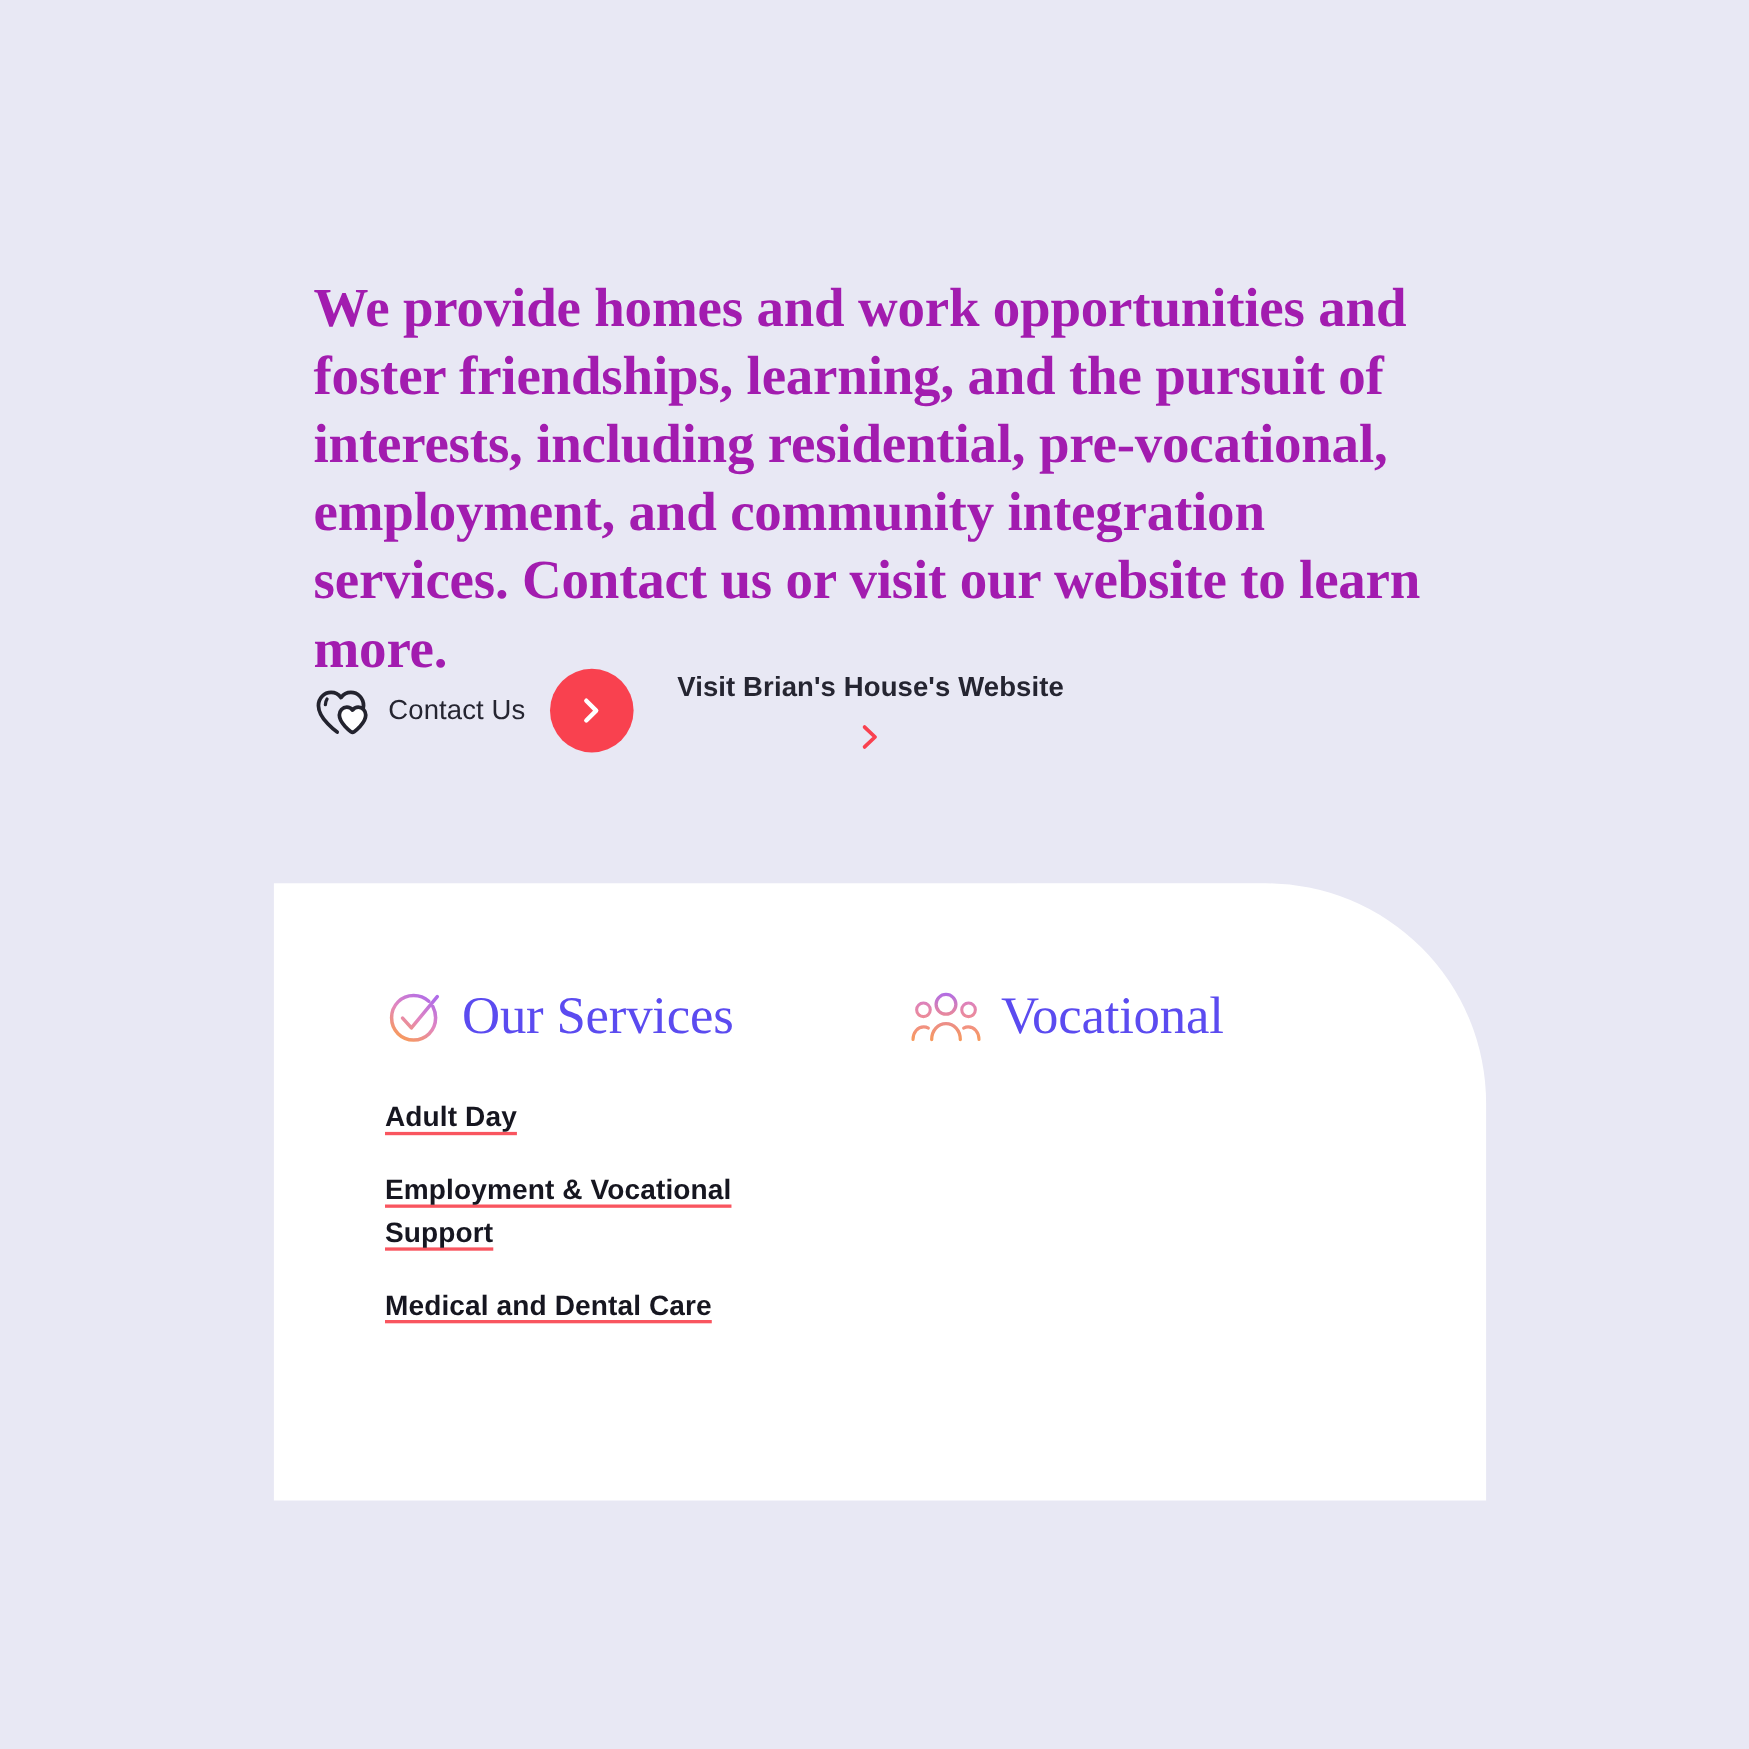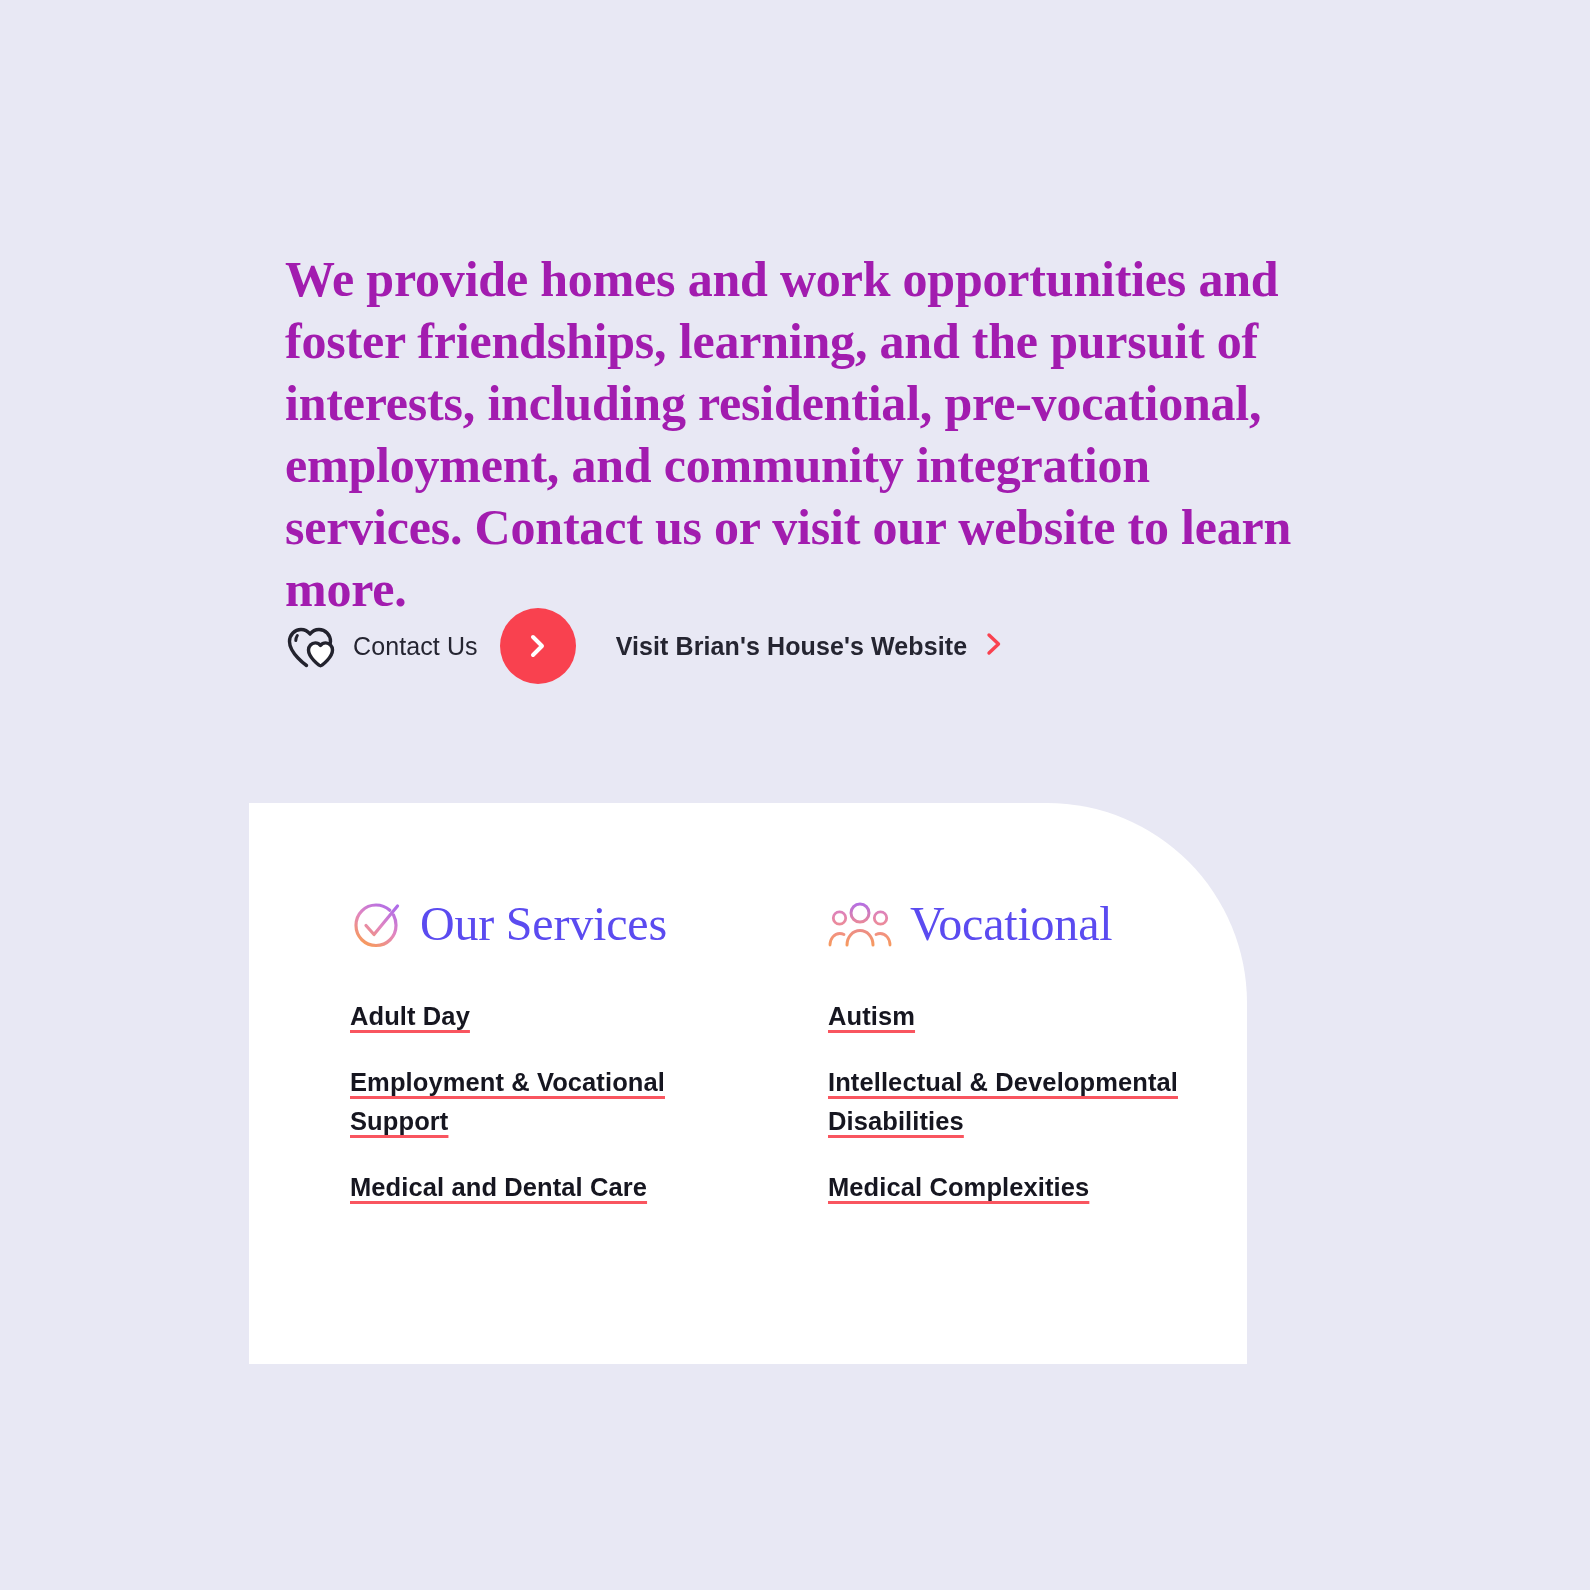--- a/index.html
+++ b/index.html
@@ -69,40 +69,41 @@
     align-items: center;
     justify-content: center;
     margin-left: 22px;
     cursor: pointer;
     flex: none;
   }
   .arrow-circle svg { width: 22px; height: 26px; display: block; }
 
   .cta-website {
     display: flex;
-    align-items: flex-start;
+    align-items: center;
     gap: 18px;
     margin-left: 40px;
     cursor: pointer;
+    flex-direction: column;
   }
   .cta-website-label {
     font-size: 25px;
     font-weight: bold;
     color: #252531;
     letter-spacing: 0.1px;
     white-space: nowrap;
   }
   .chevron-red { width: 19px; height: 24px; display: block; flex: none; }
 
   
   .card {
     position: absolute;
     left: 249px;
     top: 803px;
-    width: 998px;
+    width: 1102px;
     height: 561px;
     background: #ffffff;
     border-radius: 0 200px 0 0;
   }
 
   .card-cols {
     position: absolute;
     left: 101px;
     top: 90px;
     display: flex;
@@ -242,29 +243,18 @@
               <circle cx="32" cy="13" r="9" stroke="url(#gradPeople)" stroke-width="3"></circle>
               <path d="M19 45 C19 36.7 24.8 30.5 32 30.5 C39.2 30.5 45 36.7 45 45" stroke="url(#gradPeople)" stroke-width="3" stroke-linecap="round"></path>
               <circle cx="11.5" cy="18" r="6.2" stroke="url(#gradPeopleS)" stroke-width="2.8"></circle>
               <path d="M2 45 C2 38.5 6.3 33.5 11.8 33.5 C13.3 33.5 14.7 33.9 16 34.6" stroke="url(#gradPeopleS)" stroke-width="2.8" stroke-linecap="round"></path>
               <circle cx="52.5" cy="18" r="6.2" stroke="url(#gradPeopleS)" stroke-width="2.8"></circle>
               <path d="M62 45 C62 38.5 57.7 33.5 52.2 33.5 C50.7 33.5 49.3 33.9 48 34.6" stroke="url(#gradPeopleS)" stroke-width="2.8" stroke-linecap="round"></path>
             </svg>
           </span>
           <span class="col-title">Vocational</span>
         </div>
-        <ul class="link-list">
-          <li>
-            <a class="link-item" href="#">Autism</a>
-          </li>
-          <li>
-            <a class="link-item" href="#">Intellectual &amp; Developmental Disabilities</a>
-          </li>
-          <li>
-            <a class="link-item" href="#">Medical Complexities</a>
-          </li>
-        </ul>
       </div>
 
     </div>
   </div>
 
 </div>
 
 </body></html>

